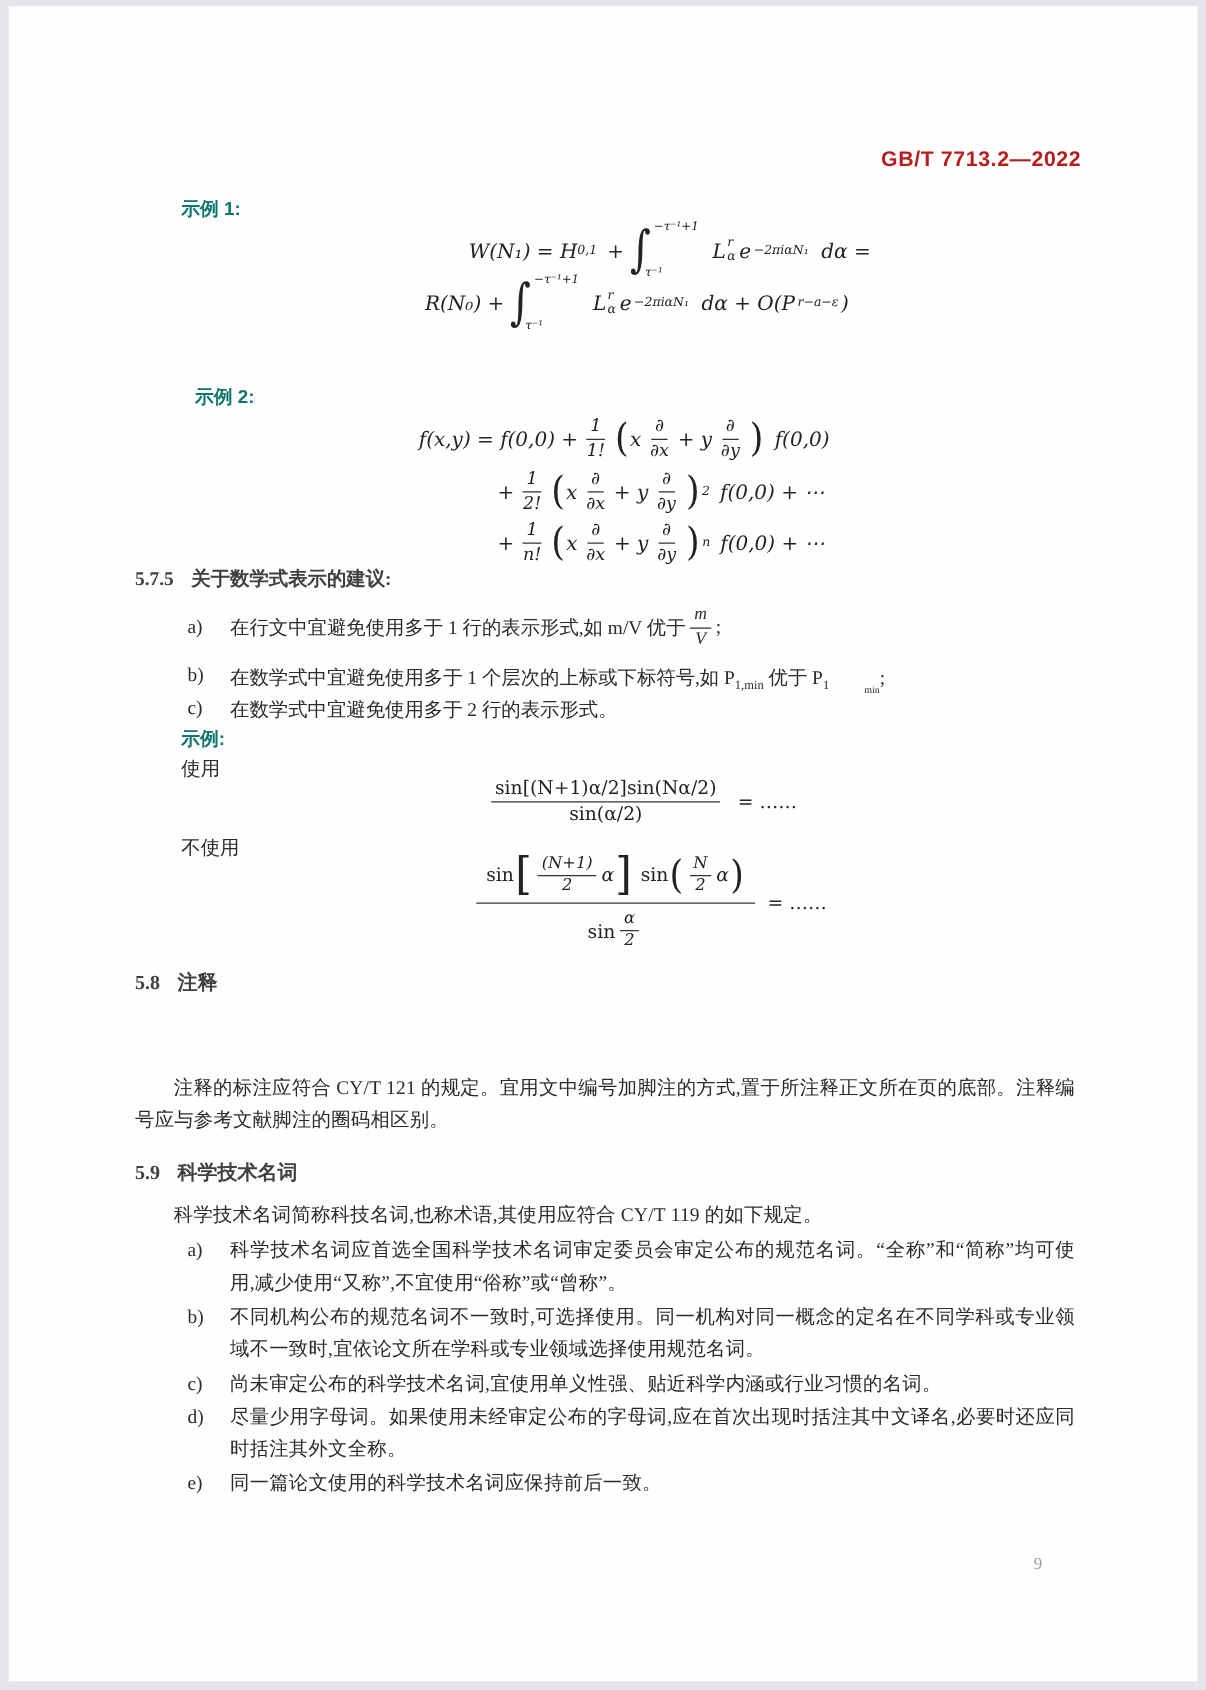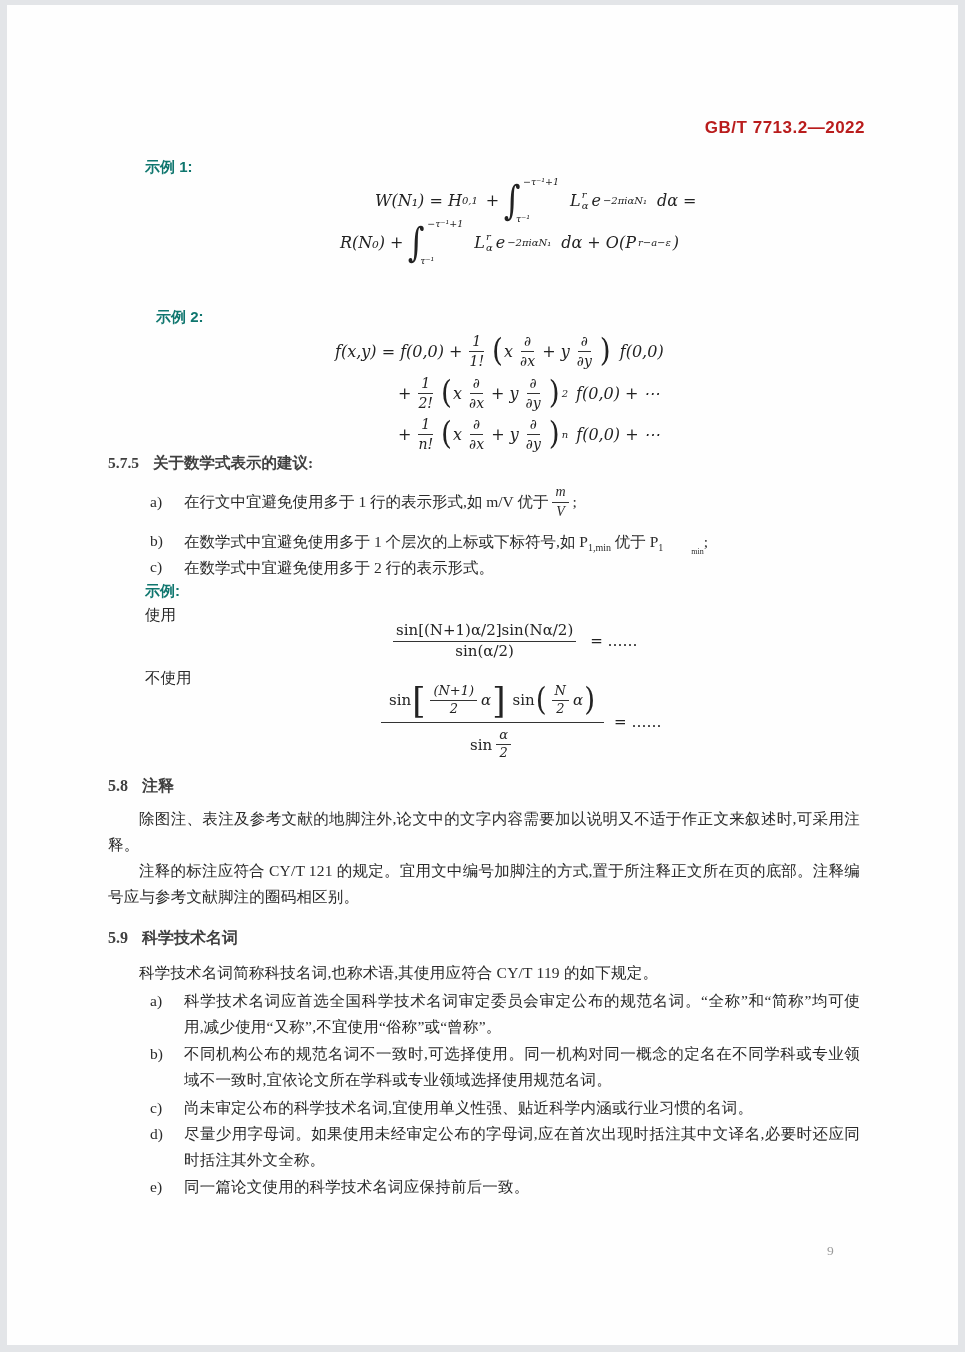--- a/index.html
+++ b/index.html
@@ -287,21 +287,20 @@
             <span class="den">2</span>
           </span>
       </span>
     </span>
     <span class="eqdots">= ……</span>
   </div>
 
   <div class="abs sechead" style="left:101px;top:771px;">
     <span class="num">5.8</span><span>注释</span>
   </div>
-  <div class="abs para loose" style="left:101px;top:801px;">除图注、表注及参考文献的地脚注外,论文中的文字内容需要加以说明又不适于作正文来叙述时,可采用注释。</div>
   <div class="abs para loose" style="left:101px;top:853px;">注释的标注应符合 CY/T 121 的规定。宜用文中编号加脚注的方式,置于所注释正文所在页的底部。注释编号应与参考文献脚注的圈码相区别。</div>
 
   <div class="abs sechead" style="left:101px;top:923px;">
     <span class="num">5.9</span><span>科学技术名词</span>
   </div>
   <div class="abs para loose" style="left:101px;top:955px;">科学技术名词简称科技名词,也称术语,其使用应符合 CY/T 119 的如下规定。</div>
 
   <div class="abs li" style="left:143px;top:983px;">
     <span class="lbl">a)</span>
     <span class="txt">科学技术名词应首选全国科学技术名词审定委员会审定公布的规范名词。“全称”和“简称”均可使用,减少使用“又称”,不宜使用“俗称”或“曾称”。</span>

